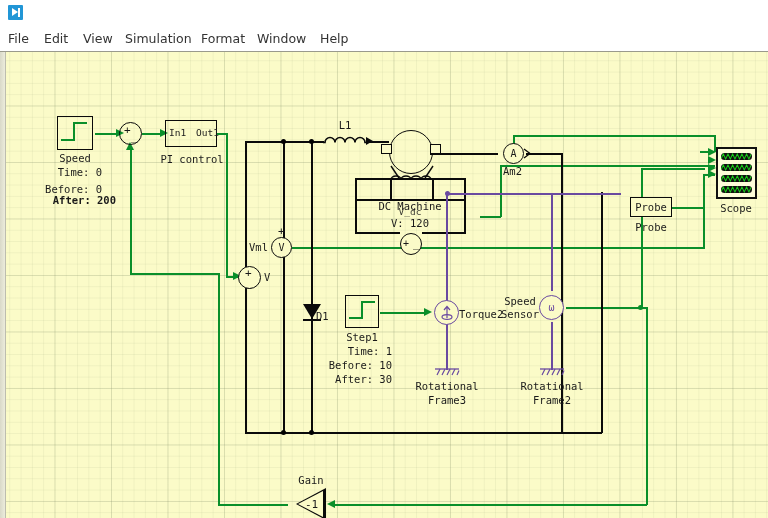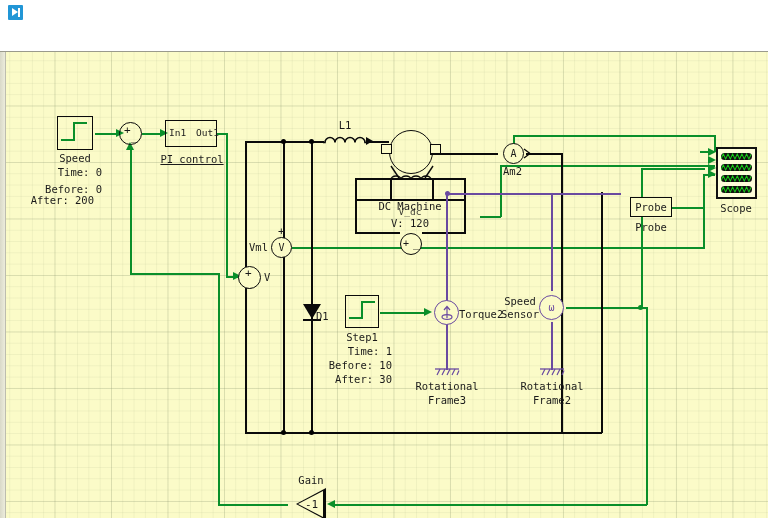--- a/index.html
+++ b/index.html
@@ -115,20 +115,29 @@
 </style>
 </head>
 <body>
 
 <div id="app">
 
   <div class="titlebar">
     <div class="tb-icon"></div>
   </div>
 
+  <div class="menubar">
+    <div class="menu-item" style="left:8px;">File</div>
+    <div class="menu-item" style="left:44px;">Edit</div>
+    <div class="menu-item" style="left:83px;">View</div>
+    <div class="menu-item" style="left:125px;">Simulation</div>
+    <div class="menu-item" style="left:201px;">Format</div>
+    <div class="menu-item" style="left:257px;">Window</div>
+    <div class="menu-item" style="left:320px;">Help</div>
+  </div>
 
   <div class="topline"></div>
 
   <div class="canvasWrap">
     <div class="canvas"></div>
 
     <div class="lay">
 
       <div class="w wh g" style="left:95px;top:81px;width:22px;"></div>
       <div class="arr arrR" style="left:116px;top:77px;"></div>
@@ -219,30 +228,30 @@
       <div class="w wv p" style="left:551px;top:270px;height:48px;"></div>
 
       <div class="stepbox" style="left:57px;top:64px;width:36px;height:34px;">
         <div class="s1"></div>
         <div class="s2"></div>
         <div class="s3"></div>
       </div>
       <div class="lbl c" style="left:75px;top:100px;">Speed</div>
       <div class="lbl r" style="left:102px;top:114px;">Time: 0</div>
       <div class="lbl r" style="left:102px;top:124px;margin-top:7px;">Before: 0</div>
-      <div class="lbl r" style="left:94px;top:142px;">After: 200</div>
+      <div class="lbl r" style="left:116px;top:142px;font-weight:bold;">After: 200</div>
 
       <div class="circ" style="left:119px;top:70px;width:23px;height:23px;"></div>
       <div class="plus" style="left:124px;top:74px;">+</div>
       <div class="minus" style="left:131px;top:80px;">_</div>
 
       <div class="box" style="left:165px;top:68px;width:52px;height:27px;"></div>
       <div class="porttxt" style="left:169px;top:75px;">In1</div>
       <div class="porttxt" style="left:196px;top:75px;">Out1</div>
-      <div class="lbl c" style="left:192px;top:101px;text-decoration:underline;">PI control</div>
+      <div class="lbl c" style="left:192px;top:101px;">PI control</div>
 
       <svg class="coil" style="left:322px;top:80px;" width="48" height="14" viewBox="0 0 48 14">
         <path d="M1 10.5 H3 A5 5 0 0 1 13 10.5 A5 5 0 0 1 23 10.5 A5 5 0 0 1 33 10.5 A5 5 0 0 1 43 10.5 H46" fill="none" stroke="#0a0a0a" stroke-width="1.6"></path>
       </svg>
       <div class="lbl c" style="left:345px;top:67px;">L1</div>
 
       <div class="circ" style="left:389px;top:78px;width:44px;height:44px;"></div>
       <div class="box" style="left:381px;top:92px;width:11px;height:10px;background:#fbfbc8;"></div>
       <div class="box" style="left:430px;top:92px;width:11px;height:10px;background:#fbfbc8;"></div>
 

